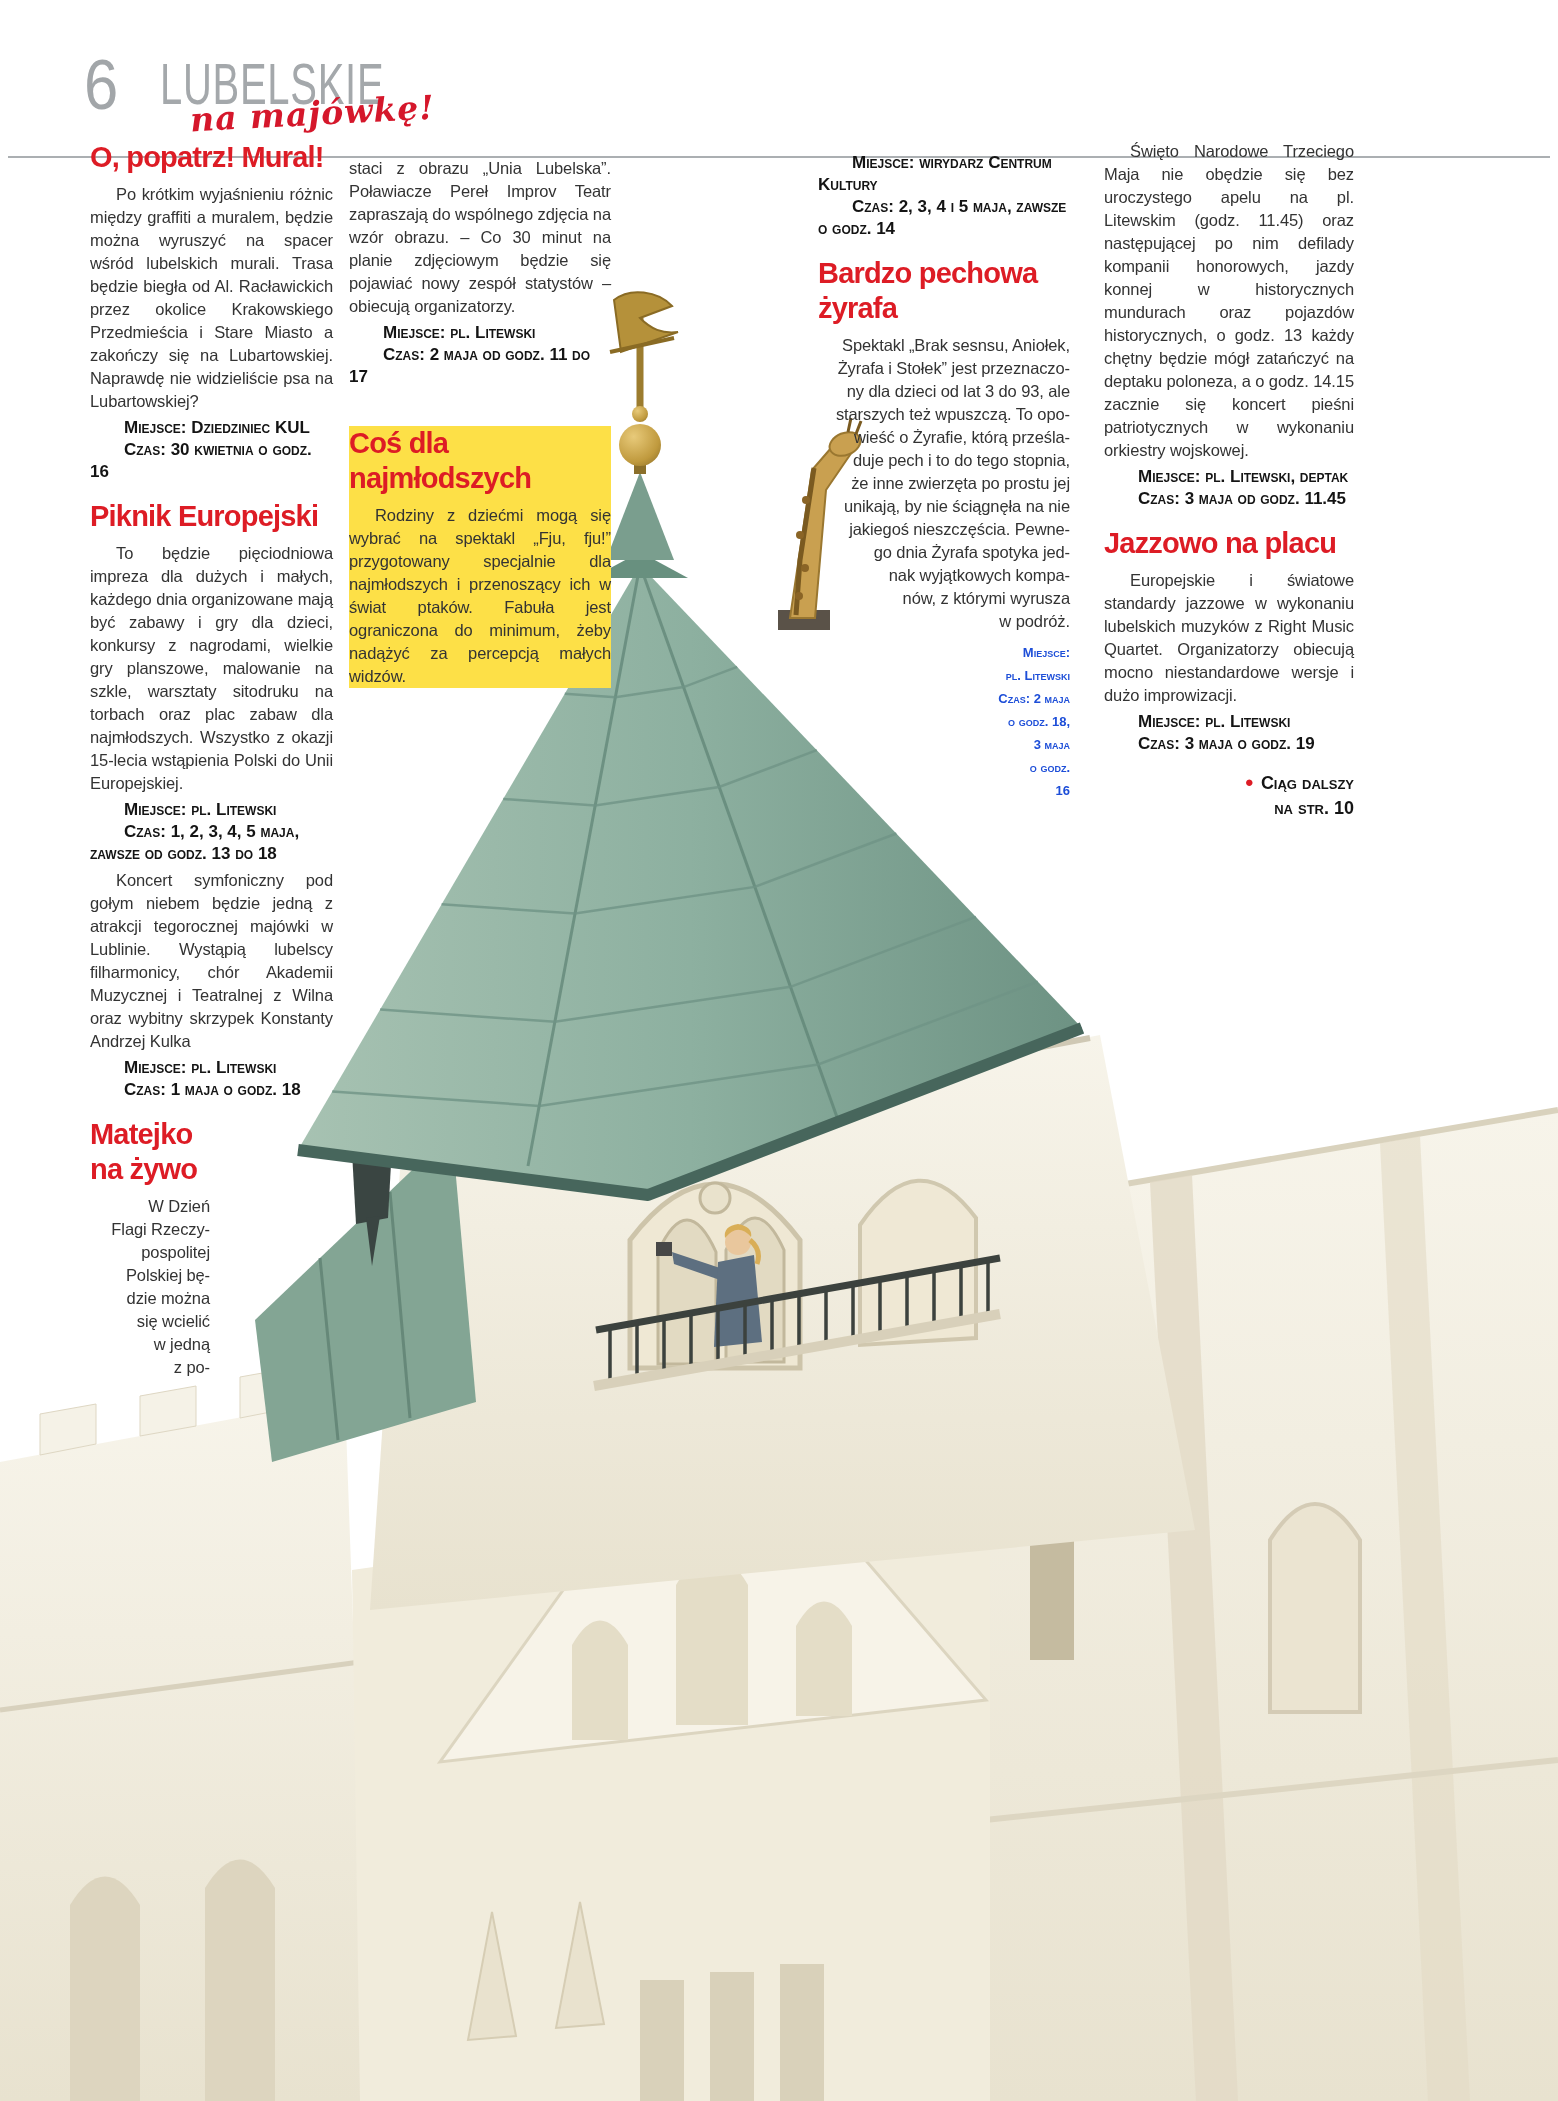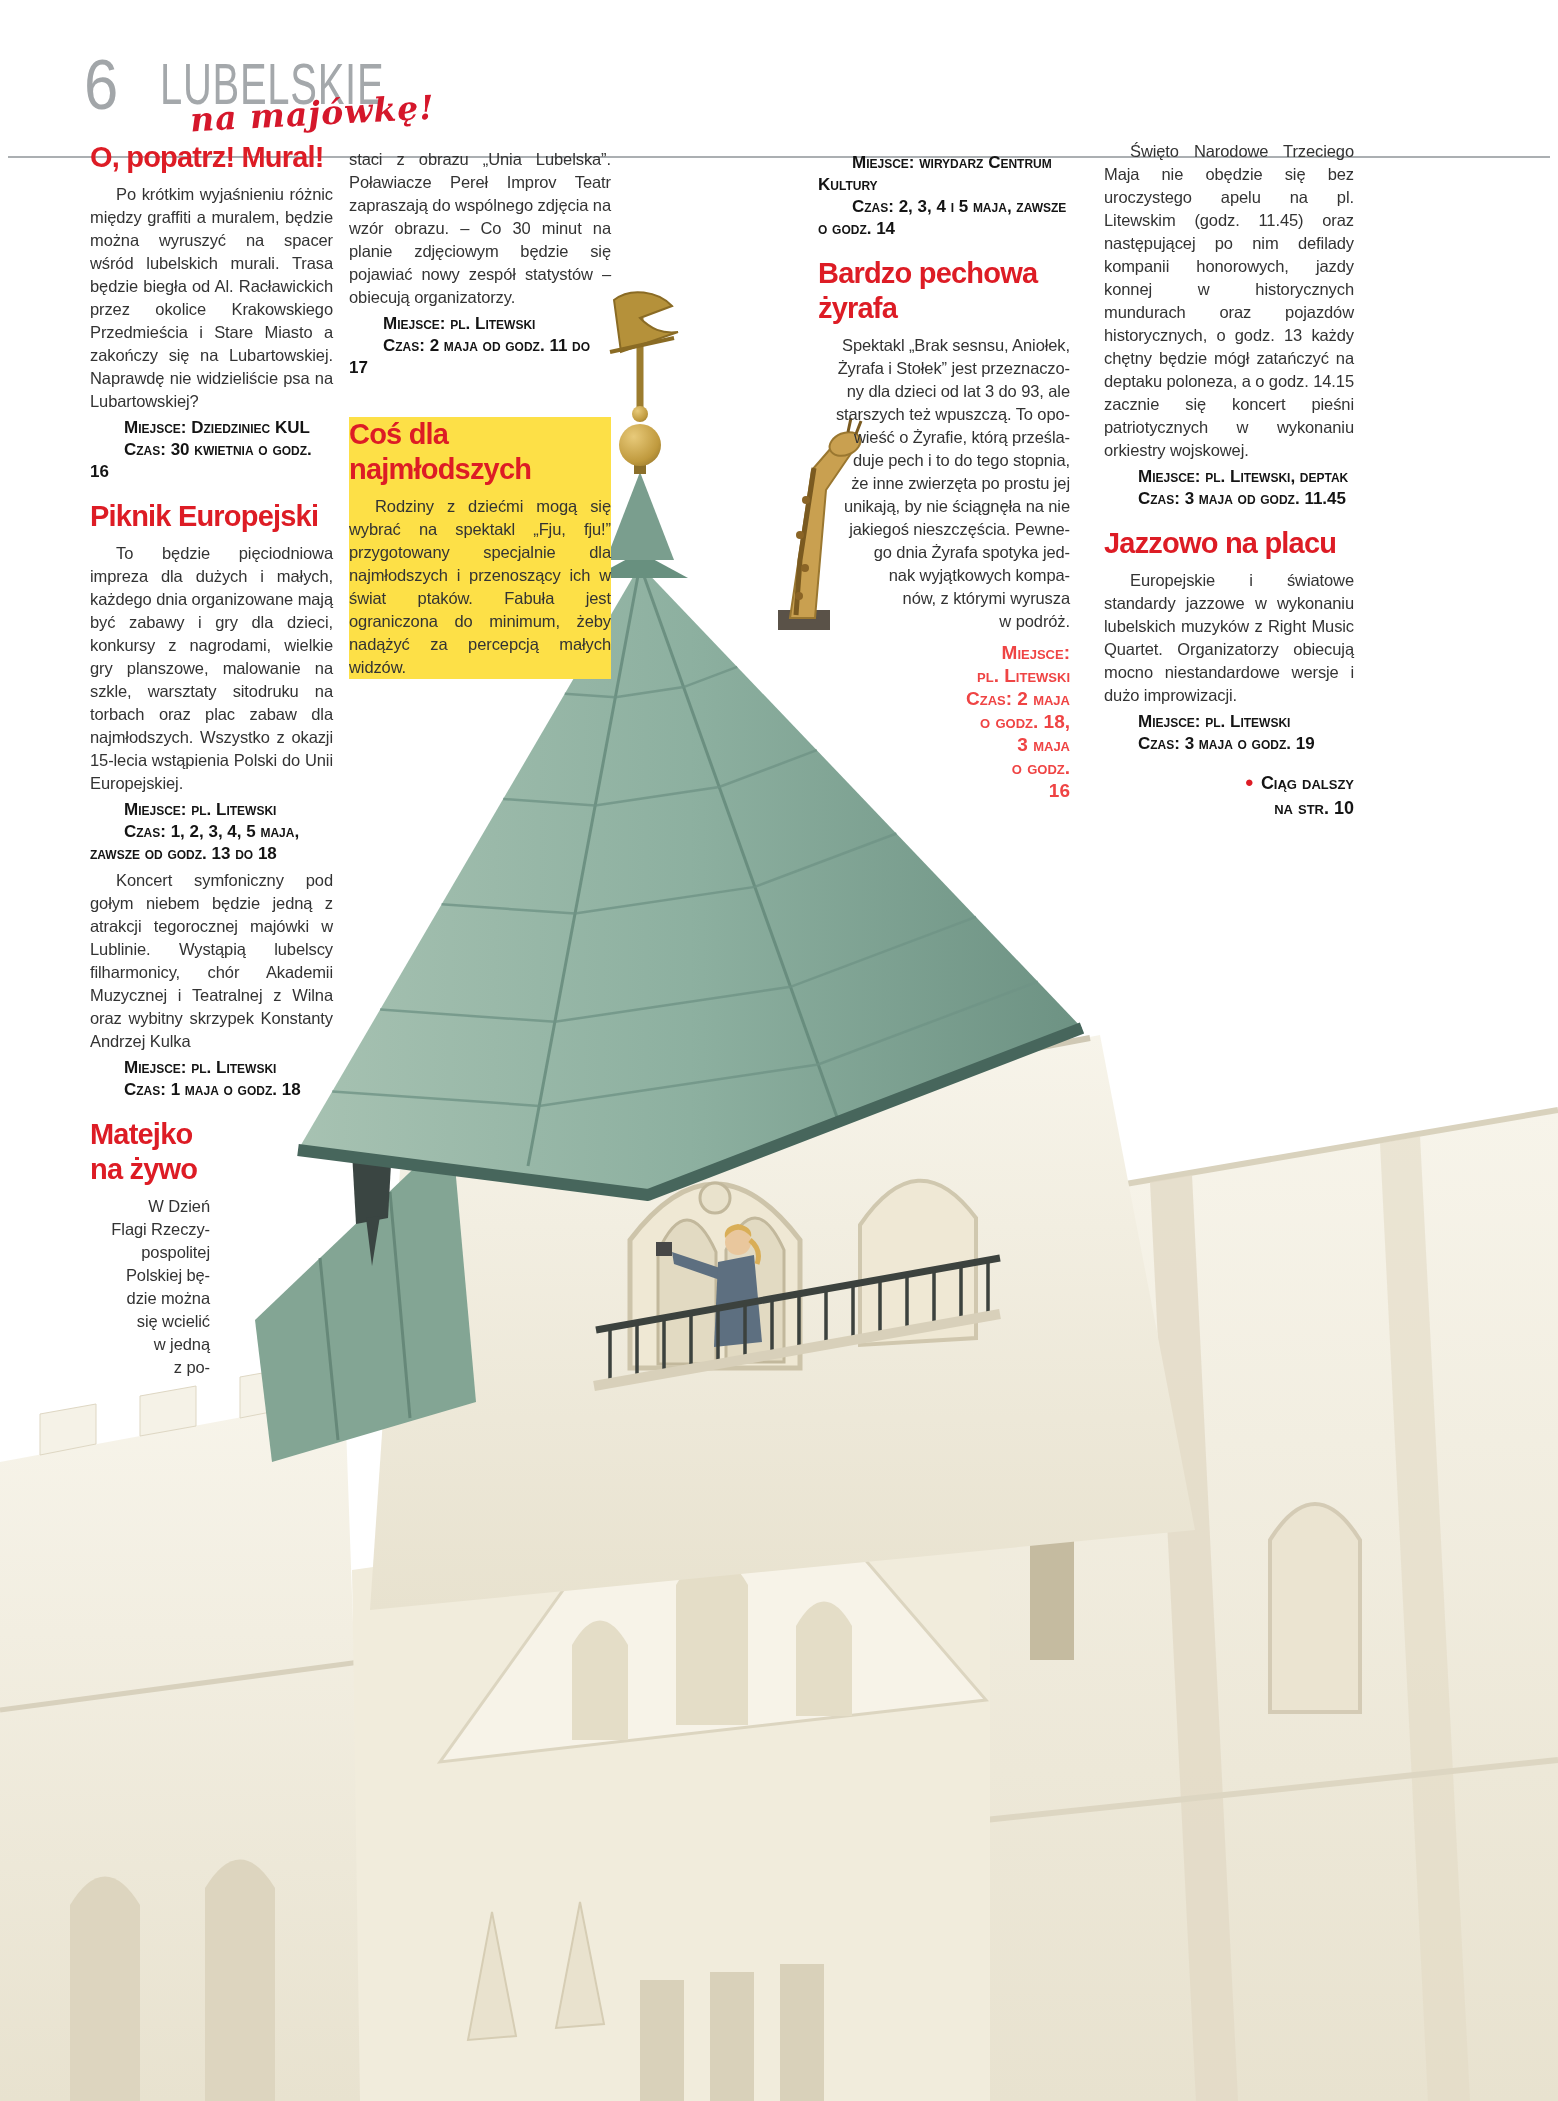--- a/index.html
+++ b/index.html
@@ -27,30 +27,30 @@
   .col2{left:349px;top:148px;width:262px;}
   .col3{left:818px;top:150px;width:252px;}
   .col4{left:1104px;top:140px;width:250px;}
 
   .heading{color:#dd1c25;font-weight:800;font-size:29px;line-height:35px;
     letter-spacing:-0.8px;margin:16px 0 8px;white-space:pre-line;}
   .article:first-child .heading{margin-top:0;}
 
   .body{font-size:16.5px;line-height:23px;color:#333;text-align:justify;
     text-indent:26px;letter-spacing:-0.1px;margin:0 0 4px;}
-  .body.noindent{text-indent:0;}
+  .body.noindent{text-indent:0;margin-top:9px;}
   .body.pre{white-space:pre-line;text-align:right;text-indent:0;}
   .body.pre-right{white-space:pre-line;text-align:right;text-indent:0;}
   .body.matejko{width:120px;}
 
   .info{margin:2px 0 4px;}
   .info-line{font-weight:700;font-variant:small-caps;font-size:17px;line-height:22px;
     color:#141414;text-indent:34px;}
-  .info-block-right{font-weight:700;font-variant:small-caps;font-size:19px;line-height:23px;
-    color:#ef4444;white-space:pre-line;text-align:right;margin-top:8px;}
+  .info-block-right{font-weight:700;font-variant:small-caps;font-size:13px;line-height:23px;
+    color:#1d4ed8;white-space:pre-line;text-align:right;margin-top:8px;}
 
   .shield{background:#fde047;margin-top:38px;}
 
   .continuation{margin-top:14px;text-align:right;font-weight:700;font-variant:small-caps;
     font-size:18px;line-height:25px;color:#141414;}
   .continuation .bullet{color:#dd1c25;font-variant:normal;font-size:15px;margin-right:7px;vertical-align:2px;}
   .cont-text{white-space:pre-line;}
 </style>
 </head>
 <body>

